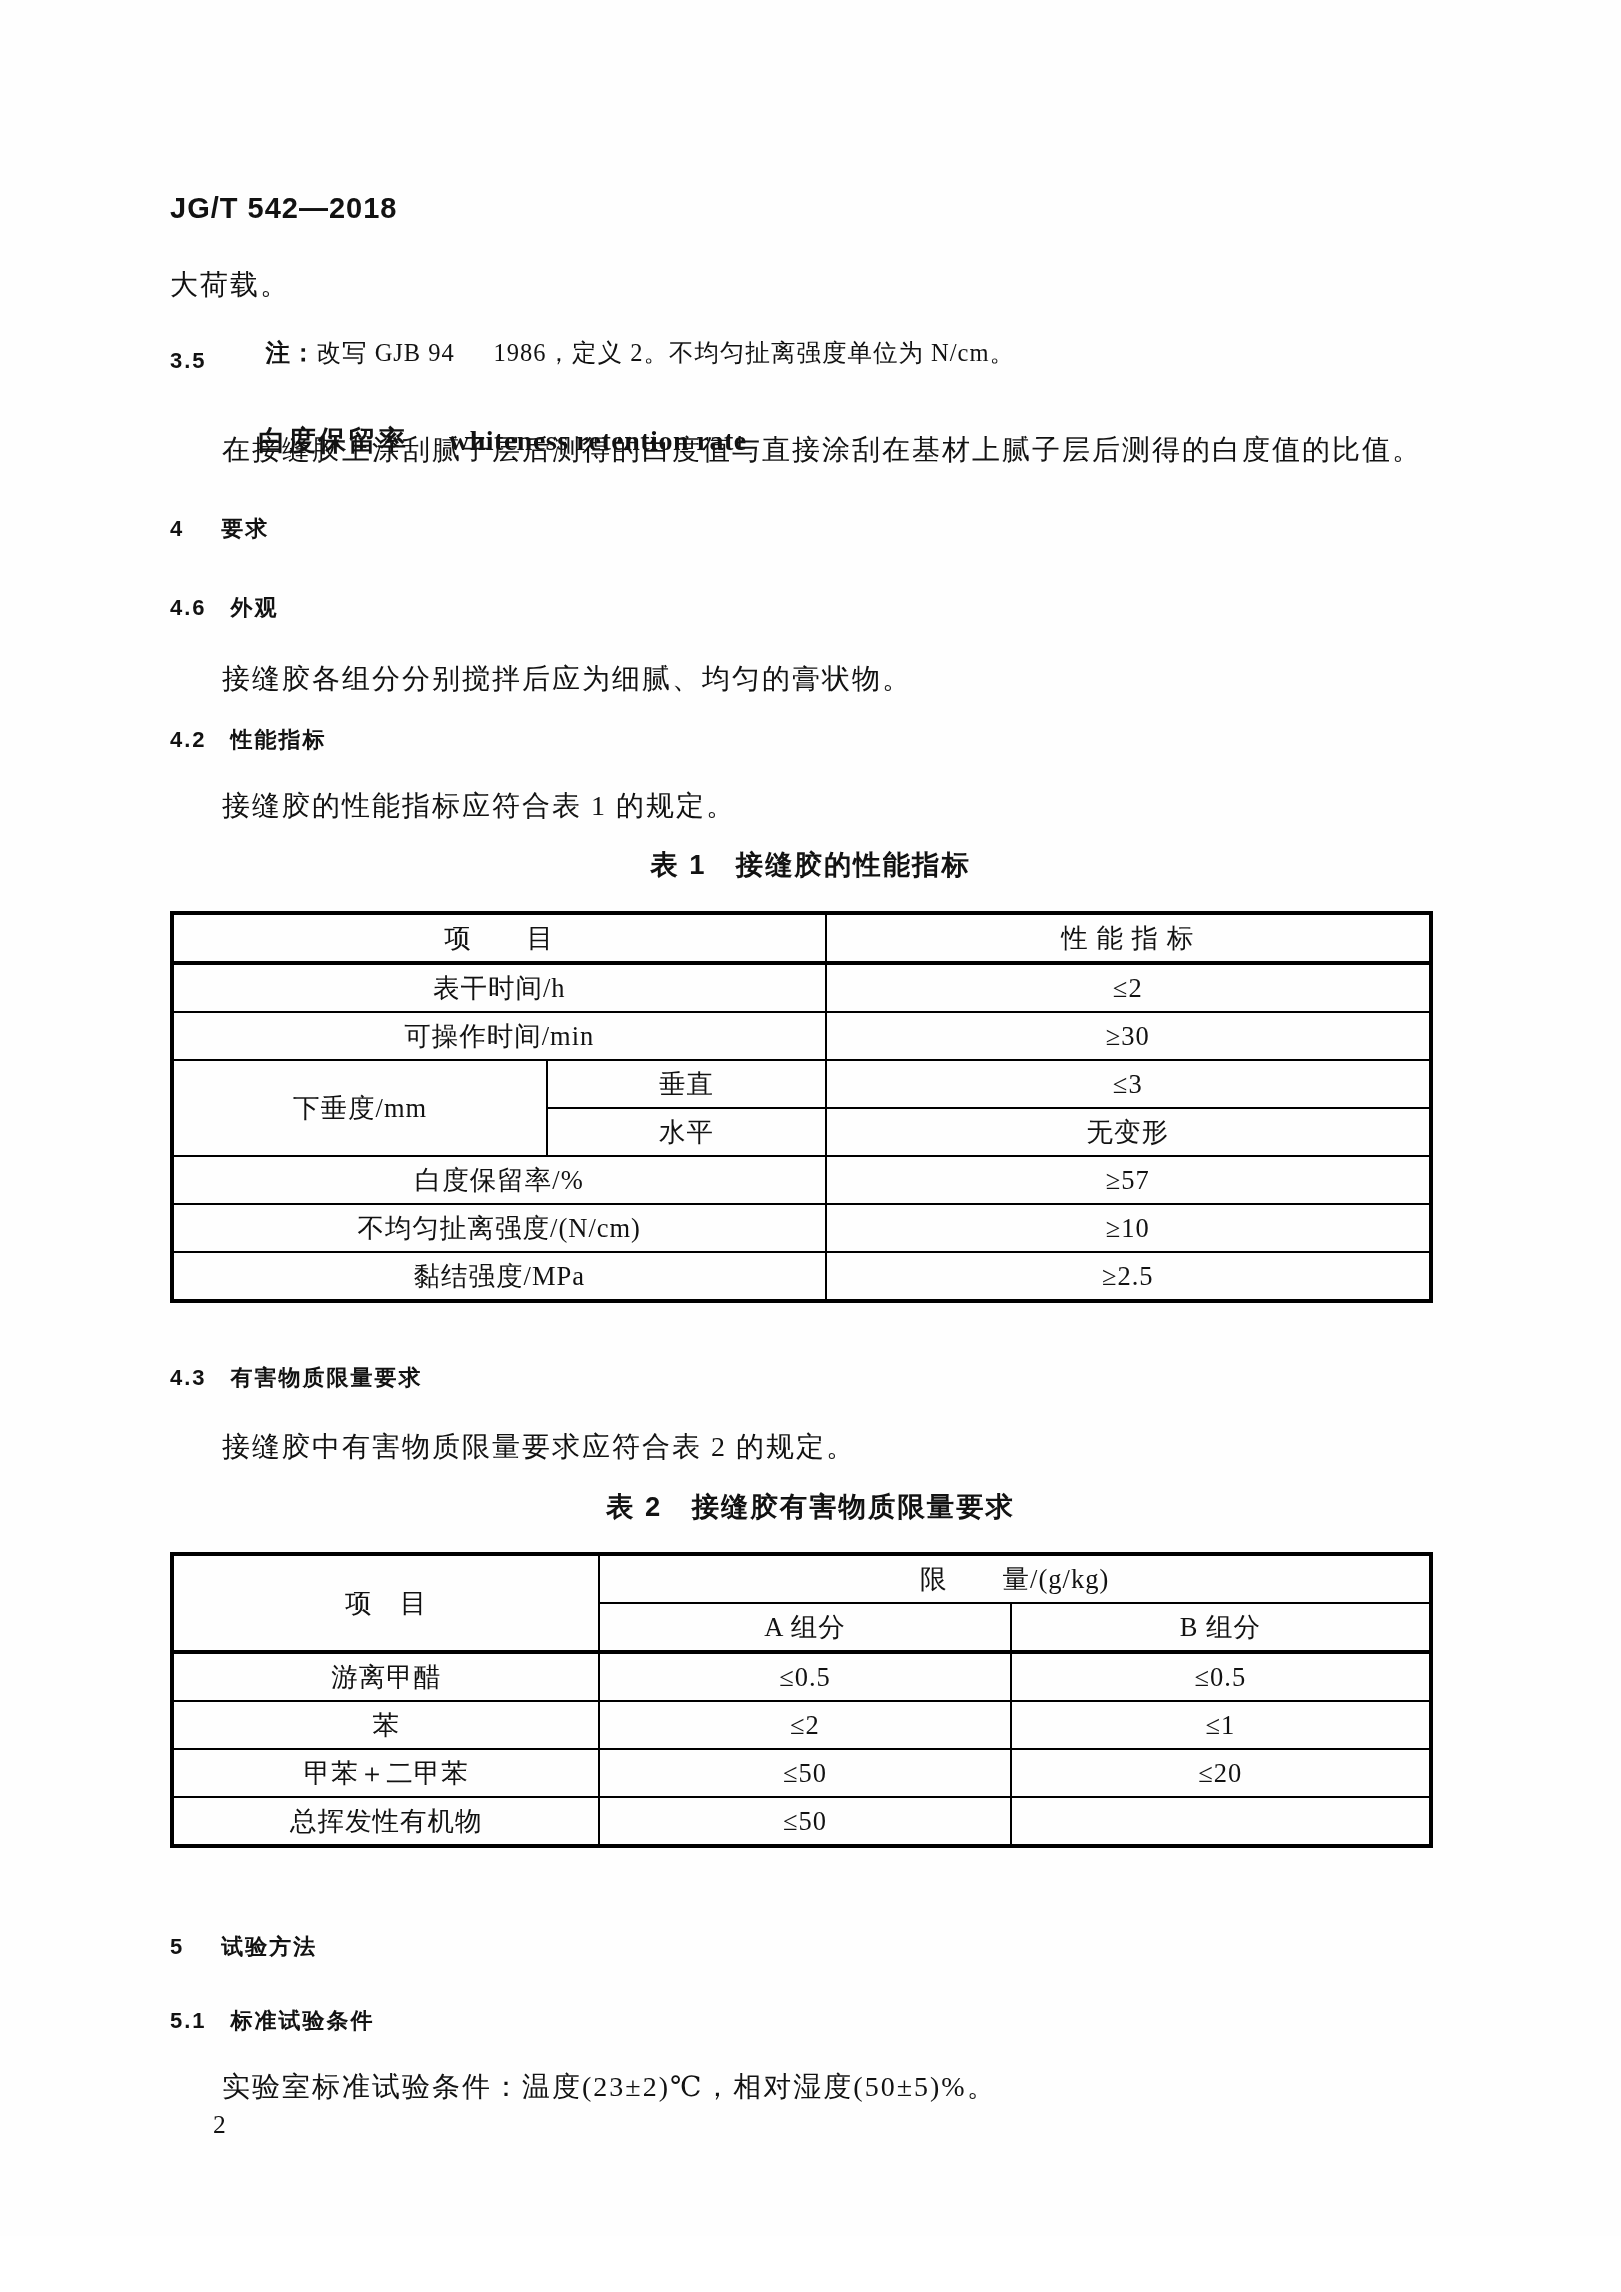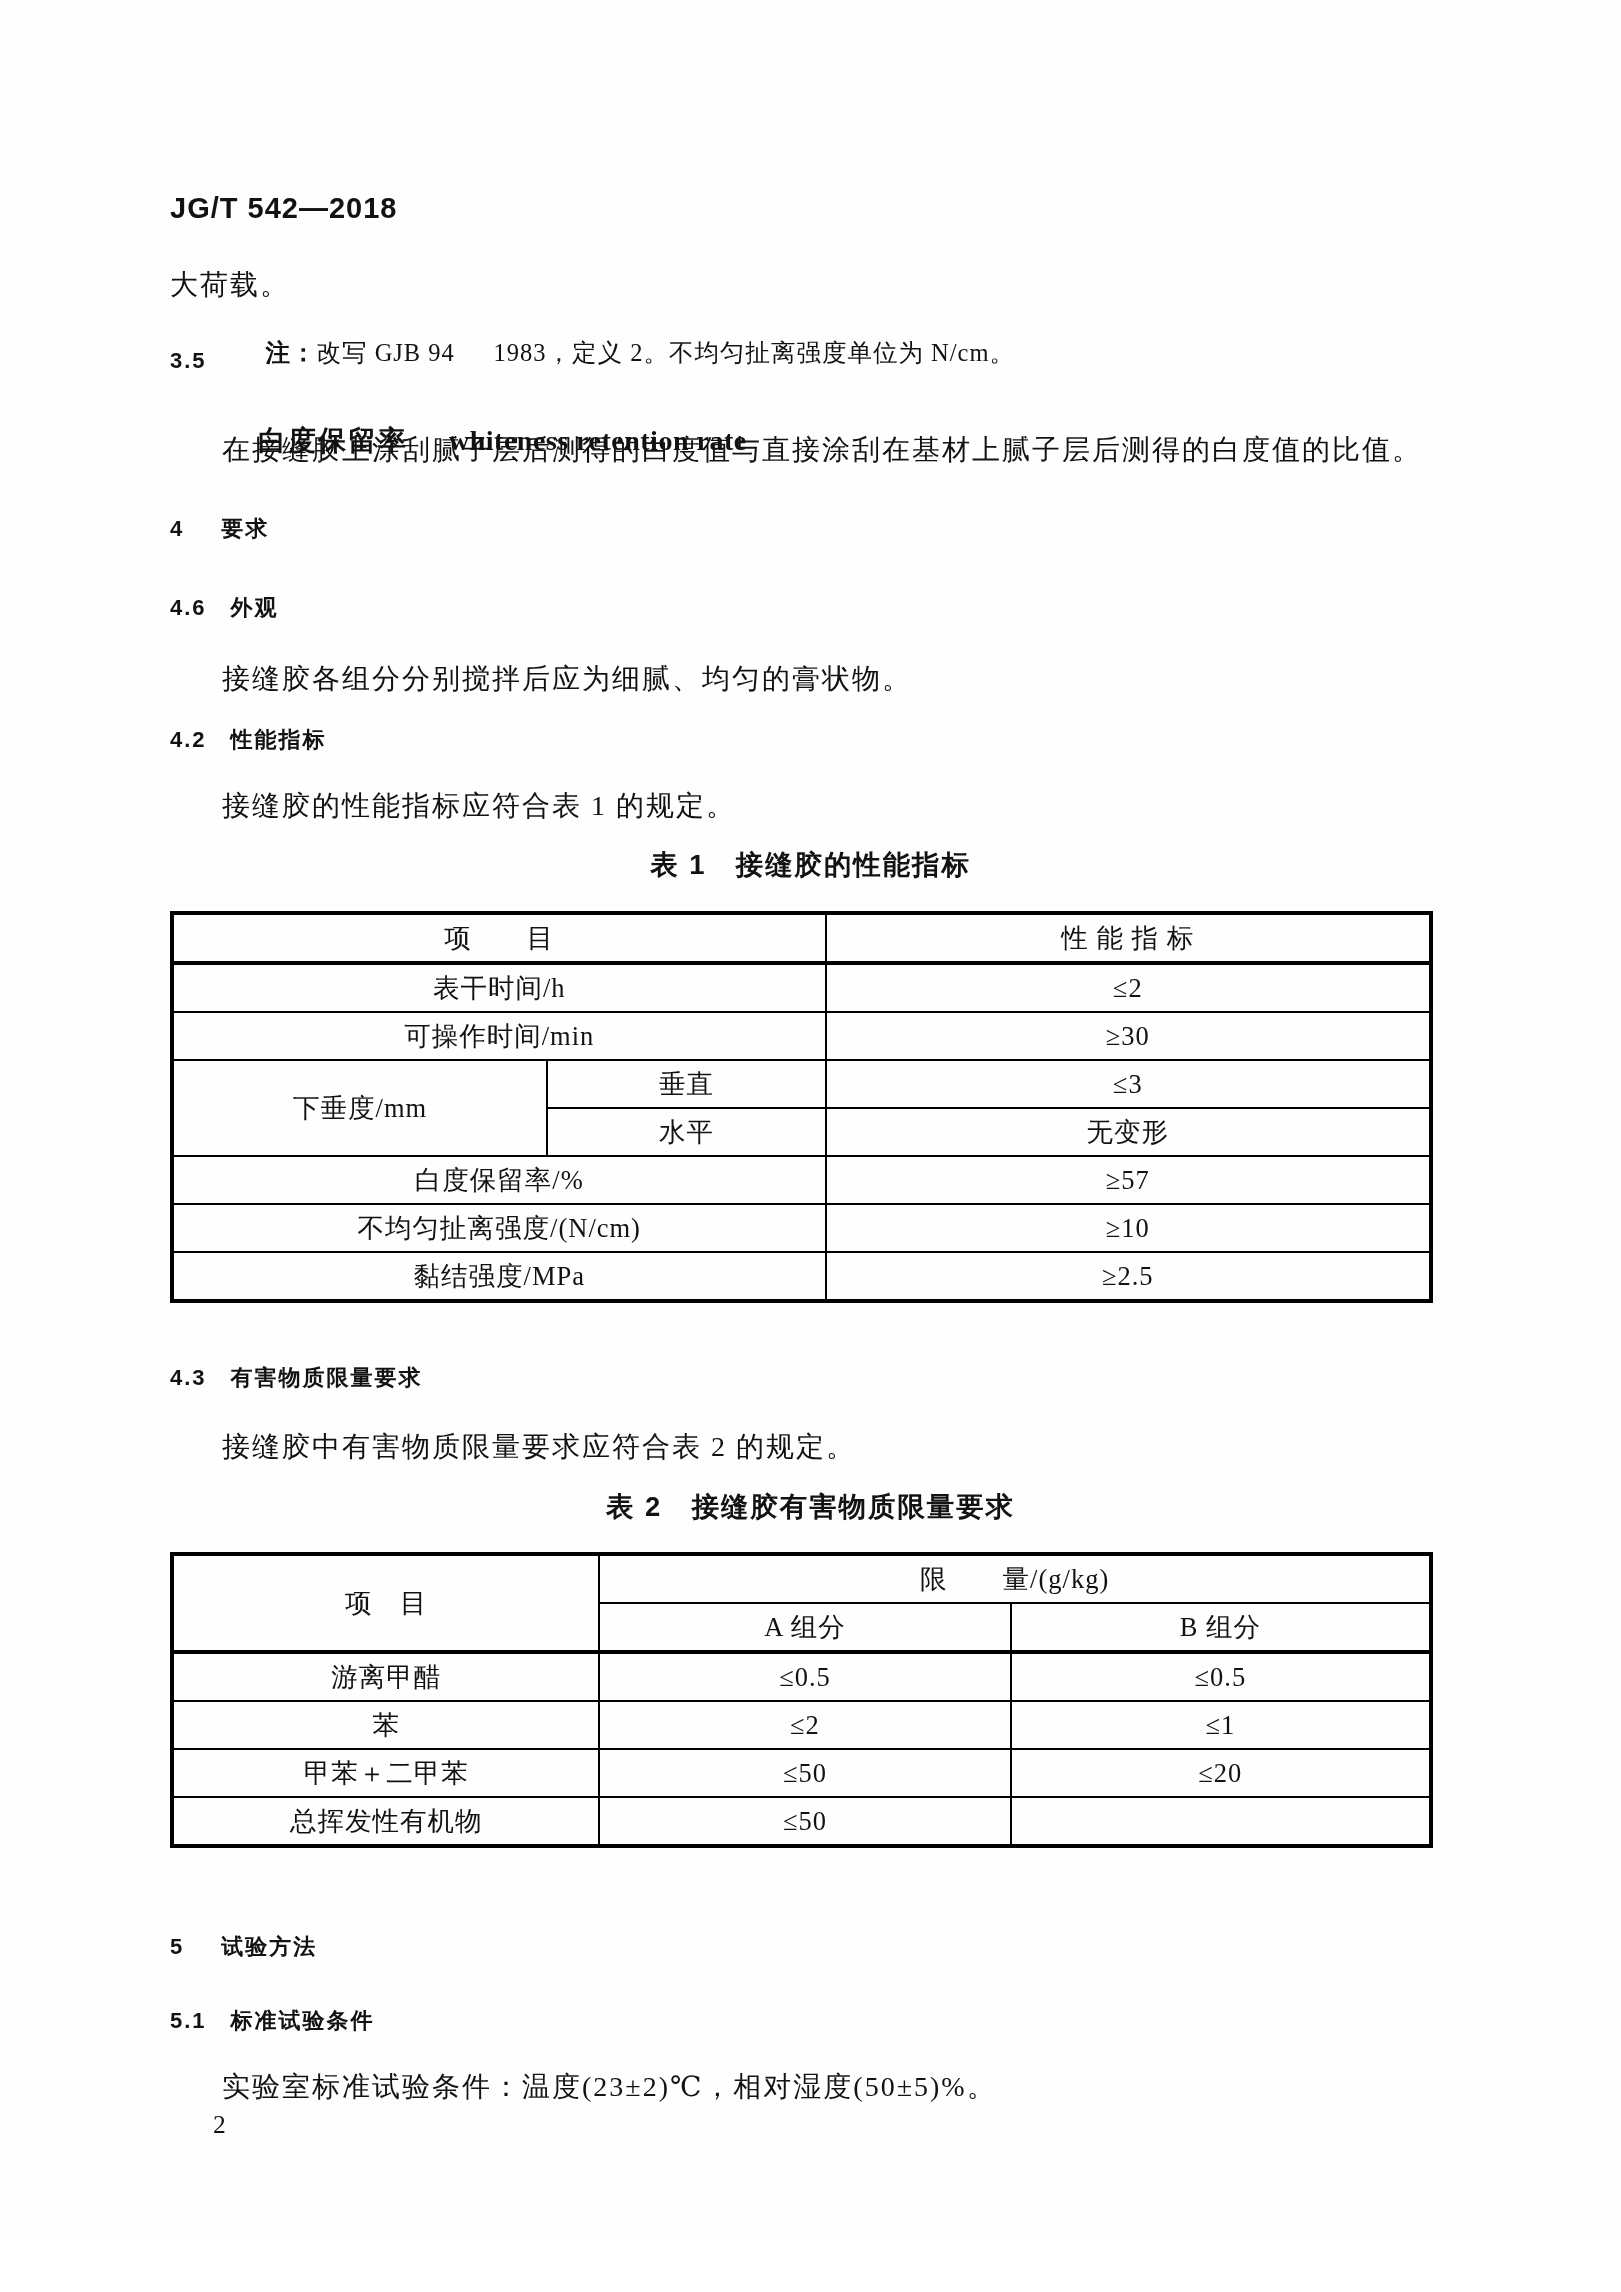--- a/index.html
+++ b/index.html
@@ -98,21 +98,21 @@
 </head>
 <body>
 
 <div class="page">
 
   <div class="abs doc-header">JG/T 542—2018</div>
 
   <div class="abs para pos-intro">大荷载。</div>
 
   <div class="abs note-line pos-note">
-    <span class="note-label">注：</span><span>改写 GJB 94  1983，定义 2。不均匀扯离强度单位为 N/cm。</span>
+    <span class="note-label">注：</span><span>改写 GJB 94  1986，定义 2。不均匀扯离强度单位为 N/cm。</span>
   </div>
 
   <div class="abs heading pos-3-5">3.5</div>
 
   <div class="abs term-line pos-term">
     <span class="term-zh">白度保留率</span><span class="term-en">whiteness retention rate</span>
   </div>
 
   <div class="abs para pos-def">在接缝胶上涂刮腻子层后测得的白度值与直接涂刮在基材上腻子层后测得的白度值的比值。</div>
 

